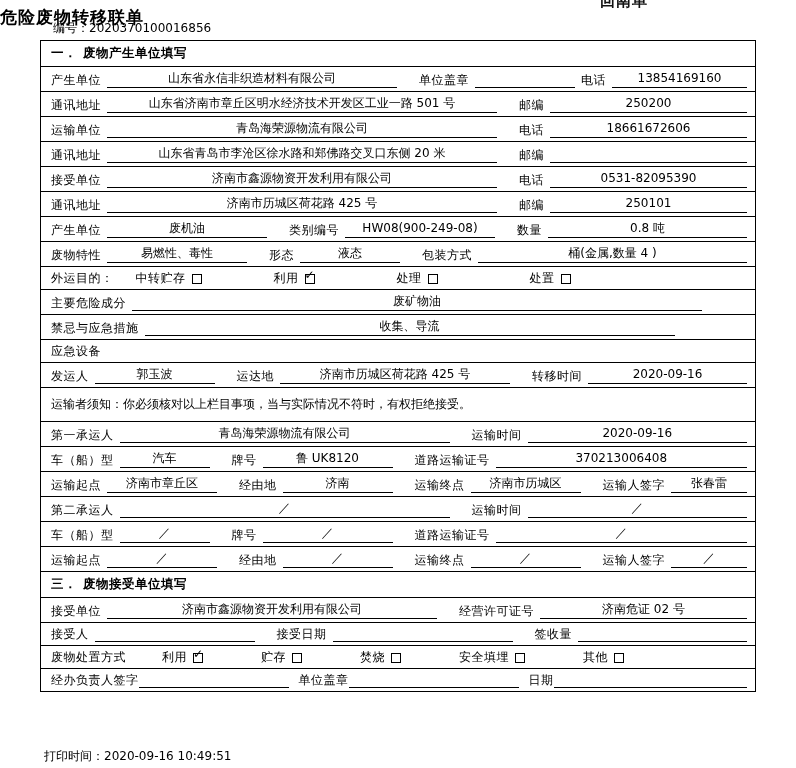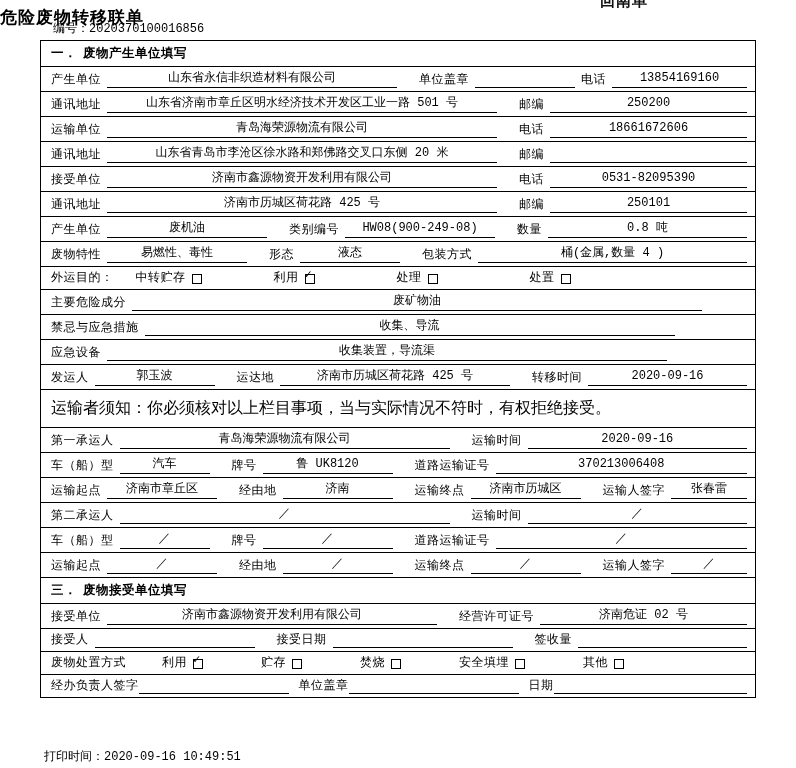--- a/index.html
+++ b/index.html
@@ -14,21 +14,20 @@
     font-size: 12px;
     color: #000;
     position: relative;
     overflow: hidden;
   }
   .page {
     position: relative;
     width: 796px;
     height: 583px;
     box-sizing: border-box;
-    font-family: Liberation Mono, monospace;
   }
   
   .top-stamp {
     position: absolute;
     top: -8px;
     left: 600px;
     width: 80px;
     height: 18px;
     font-size: 15px;
     font-weight: bold;
@@ -65,21 +64,21 @@
     border-bottom: 1px solid #000;
     padding: 4px 8px 4px 10px;
     font-weight: bold;
     font-size: 12.5px;
     letter-spacing: 0.5px;
   }
   .sect-head .num { margin-right: 6px; }
   .notice {
     border-bottom: 1px solid #000;
     padding: 8px 10px;
-    font-size: 16px;
+    font-size: 12px;
   }
   .row {
     display: flex;
     align-items: flex-end;
     padding: 4px 8px 3px 10px;
     min-height: 19px;
     box-sizing: border-box;
   }
   .row.bb { border-bottom: 1px solid #000; gap: 6px; }
   .lbl {
@@ -254,21 +253,20 @@
     </div>
 
     <div class="row bb">
       <span class="lbl">禁忌与应急措施</span>
       <span class="val" style="width:530px">收集、导流</span>
       <span class="grow"></span>
     </div>
 
     <div class="row bb">
       <span class="lbl">应急设备</span>
-      <span class="val" style="width:560px">收集装置，导流渠</span>
       <span class="grow"></span>
     </div>
 
     <div class="row bb">
       <span class="lbl">发运人</span>
       <span class="val" style="width:120px">郭玉波</span>
       <span class="sp"></span>
       <span class="lbl">运达地</span>
       <span class="val" style="width:230px">济南市历城区荷花路 425 号</span>
       <span class="sp"></span>

